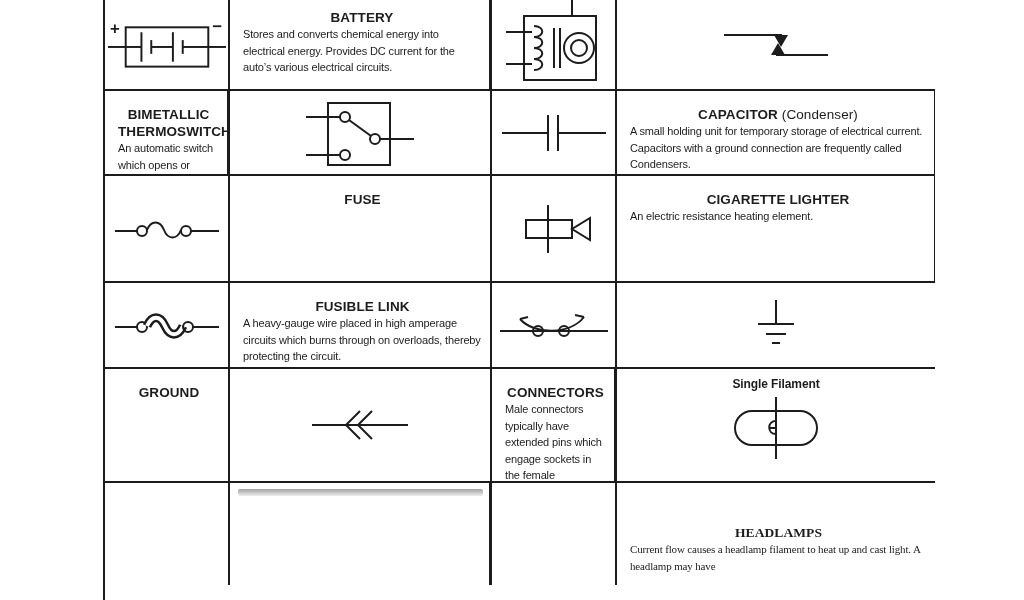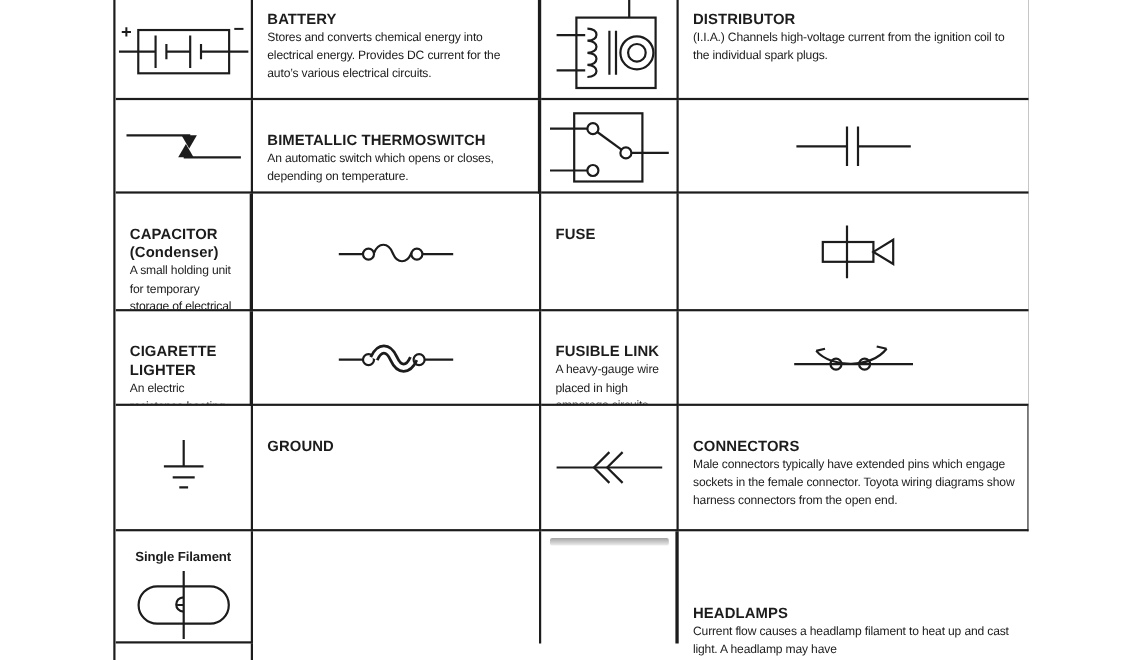--- a/index.html
+++ b/index.html
@@ -16,28 +16,28 @@
     grid-template-columns:125px 262px 125px 320px;
     grid-template-rows:91px 85px 107px 86px 114px 102px 15px;
     border-left:2px solid var(--ink);
     overflow:hidden;
   }
   .cell{border-right:2px solid var(--ink);border-bottom:2px solid var(--ink);overflow:hidden;}
   .cell.thick-r{border-right-width:3px;}
   .sym{display:flex;align-items:center;justify-content:center;}
   .sym svg{display:block;}
   .desc{padding:9px 8px 4px 13px;}
-  .desc.pt{padding-top:28px;}
-  .desc h3{font-size:13.5px;font-weight:bold;letter-spacing:0.1px;line-height:17px;}
-  .desc h3 .norm{font-weight:bold;margin-top:42px;}
+  .desc.pt{padding-top:15px;}
+  .desc h3{font-size:13.5px;font-weight:bold;letter-spacing:0.1px;line-height:17px;text-align:center;}
+  .desc h3 .norm{font-weight:normal;margin-top:42px;}
   .desc p{font-size:11px;line-height:16.5px;letter-spacing:-0.15px;}
   
-  .headlamps-desc{grid-column:4;grid-row:6 / span 2;border-bottom:none;padding-top:66px;}
+  .headlamps-desc{grid-column:4;grid-row:6 / span 2;border-bottom:none;padding-top:41px;font-family:Liberation Serif, serif;}
   
-  .sym.stacked{flex-direction:column;justify-content:flex-end;padding-top:8px;gap:4px;}
+  .sym.stacked{flex-direction:column;justify-content:flex-start;padding-top:8px;gap:4px;}
   .sym-label{font-size:12px;font-weight:bold;letter-spacing:-0.1px;}
   
   .smudge{margin:6px 6px 0 8px;height:7px;border-radius:2px;
     background:linear-gradient(to bottom, rgba(70,70,70,0.50), rgba(140,140,140,0.15));}
   .noline-b{border-bottom:none;}
   svg .st{stroke:var(--ink);stroke-width:2;fill:none;}
   svg .fl{fill:var(--ink);stroke:none;}
   svg text{font-family:"Liberation Sans",sans-serif;font-weight:bold;fill:var(--ink);}
 </style>
 </head>
@@ -72,24 +72,20 @@
         <line class="st" x1="74" y1="0" x2="74" y2="16"></line>
         <line class="st" x1="8" y1="32" x2="34" y2="32"></line>
         <line class="st" x1="8" y1="64" x2="34" y2="64"></line>
         <path class="st" d="M36,26 c11,0 11,11 0,11 c11,0 11,11 0,11 c11,0 11,11 0,11 c11,0 11,11 0,11"></path>
         <line class="st" x1="56" y1="28" x2="56" y2="68"></line>
         <line class="st" x1="62" y1="28" x2="62" y2="68"></line>
         <circle class="st" cx="81" cy="48" r="15"></circle>
         <circle class="st" cx="81" cy="48" r="8"></circle>
       </svg>
     </div>
-    <div class="cell desc">
-      <h3>DISTRIBUTOR</h3>
-      <p>(I.I.A.) Channels high-voltage current from the ignition coil to the individual spark plugs.</p>
-    </div>
 
     <div class="cell sym">
       <svg width="112" height="50" viewBox="0 0 112 50">
         <line class="st" x1="4" y1="15" x2="62" y2="15"></line>
         <polygon class="fl" points="54,15 68,15 61,27"></polygon>
         <polygon class="fl" points="51,35 65,35 58,23"></polygon>
         <line class="st" x1="56" y1="35" x2="108" y2="35"></line>
       </svg>
     </div>
     <div class="cell desc pt thick-r">

